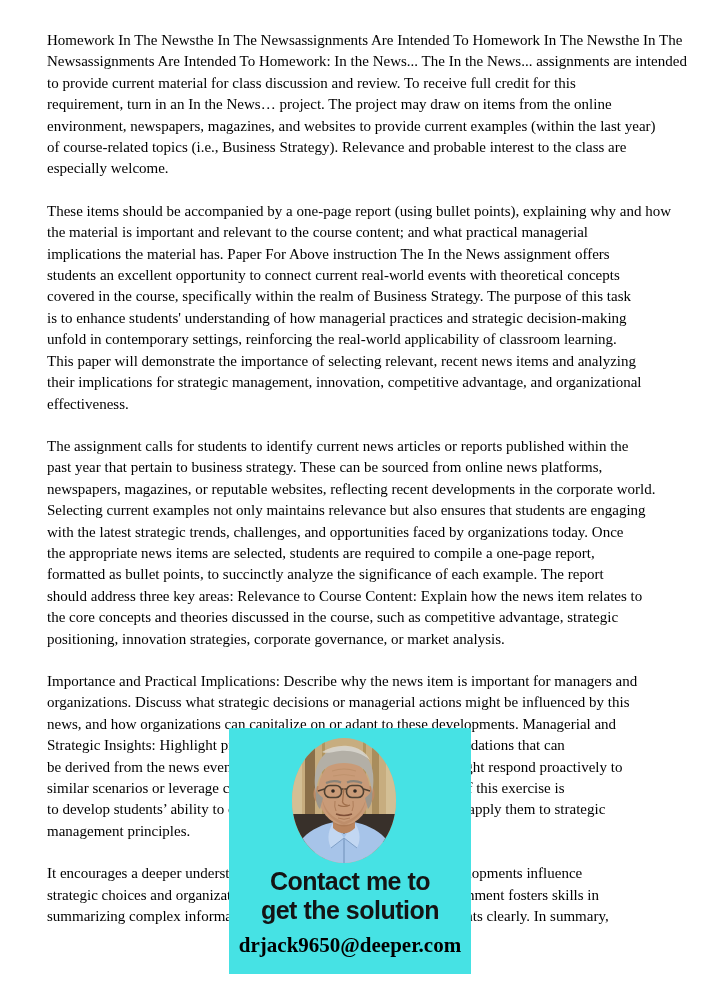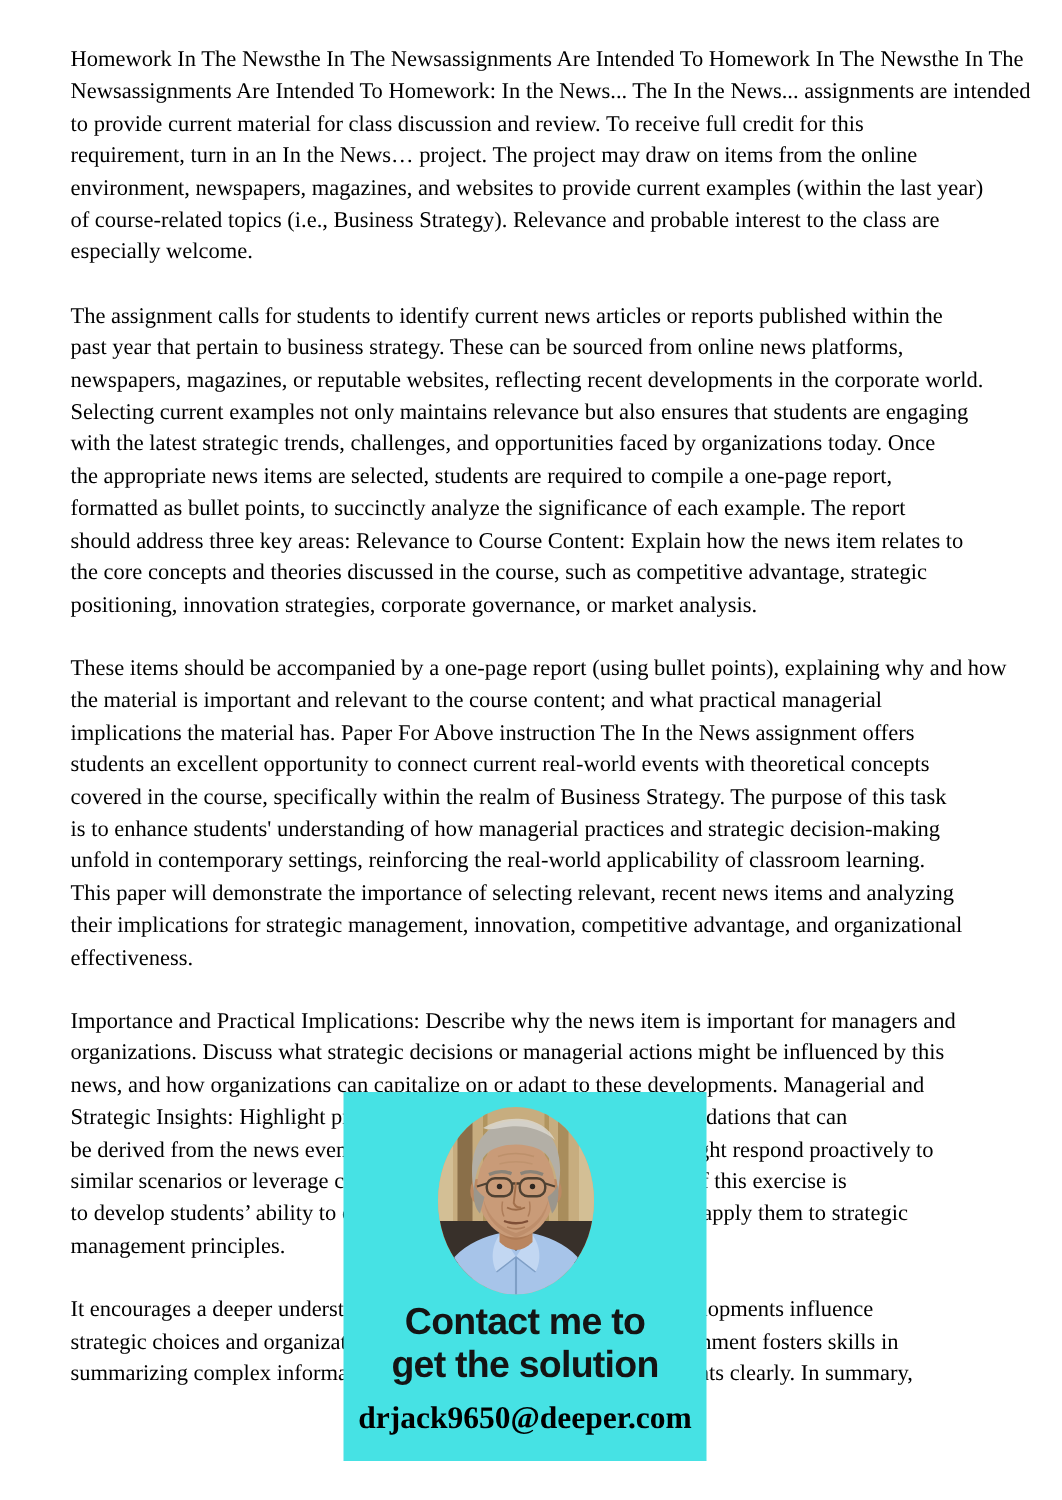--- a/index.html
+++ b/index.html
@@ -64,40 +64,40 @@
 <div class="page">
 
   <div class="doc">
     <p>Homework In The Newsthe In The Newsassignments Are Intended To Homework In The Newsthe In The
 Newsassignments Are Intended To Homework: In the News... The In the News... assignments are intended
 to provide current material for class discussion and review. To receive full credit for this
 requirement, turn in an In the News… project. The project may draw on items from the online
 environment, newspapers, magazines, and websites to provide current examples (within the last year)
 of course-related topics (i.e., Business Strategy). Relevance and probable interest to the class are
 especially welcome.</p>
+    <p>These items should be accompanied by a one-page report (using bullet points), explaining why and how
+the material is important and relevant to the course content; and what practical managerial
+implications the material has. Paper For Above instruction The In the News assignment offers
+students an excellent opportunity to connect current real-world events with theoretical concepts
+covered in the course, specifically within the realm of Business Strategy. The purpose of this task
+is to enhance students' understanding of how managerial practices and strategic decision-making
+unfold in contemporary settings, reinforcing the real-world applicability of classroom learning.
+This paper will demonstrate the importance of selecting relevant, recent news items and analyzing
+their implications for strategic management, innovation, competitive advantage, and organizational
+effectiveness.</p>
     <p>The assignment calls for students to identify current news articles or reports published within the
 past year that pertain to business strategy. These can be sourced from online news platforms,
 newspapers, magazines, or reputable websites, reflecting recent developments in the corporate world.
 Selecting current examples not only maintains relevance but also ensures that students are engaging
 with the latest strategic trends, challenges, and opportunities faced by organizations today. Once
 the appropriate news items are selected, students are required to compile a one-page report,
 formatted as bullet points, to succinctly analyze the significance of each example. The report
 should address three key areas: Relevance to Course Content: Explain how the news item relates to
 the core concepts and theories discussed in the course, such as competitive advantage, strategic
 positioning, innovation strategies, corporate governance, or market analysis.</p>
-    <p>These items should be accompanied by a one-page report (using bullet points), explaining why and how
-the material is important and relevant to the course content; and what practical managerial
-implications the material has. Paper For Above instruction The In the News assignment offers
-students an excellent opportunity to connect current real-world events with theoretical concepts
-covered in the course, specifically within the realm of Business Strategy. The purpose of this task
-is to enhance students' understanding of how managerial practices and strategic decision-making
-unfold in contemporary settings, reinforcing the real-world applicability of classroom learning.
-This paper will demonstrate the importance of selecting relevant, recent news items and analyzing
-their implications for strategic management, innovation, competitive advantage, and organizational
-effectiveness.</p>
     <p>Importance and Practical Implications: Describe why the news item is important for managers and
 organizations. Discuss what strategic decisions or managerial actions might be influenced by this
 news, and how organizations can capitalize on or adapt to these developments. Managerial and
 Strategic Insights: Highlight practical lessons, strategies, or recommendations that can
 be derived from the news event. Consider how other organizations might respond proactively to
 similar scenarios or leverage current trends. The underlying purpose of this exercise is
 to develop students’ ability to critically analyze real-world events and apply them to strategic
 management principles.</p>
     <p>It encourages a deeper understanding of how external events and developments influence
 strategic choices and organizational outcomes. Additionally, this assignment fosters skills in

